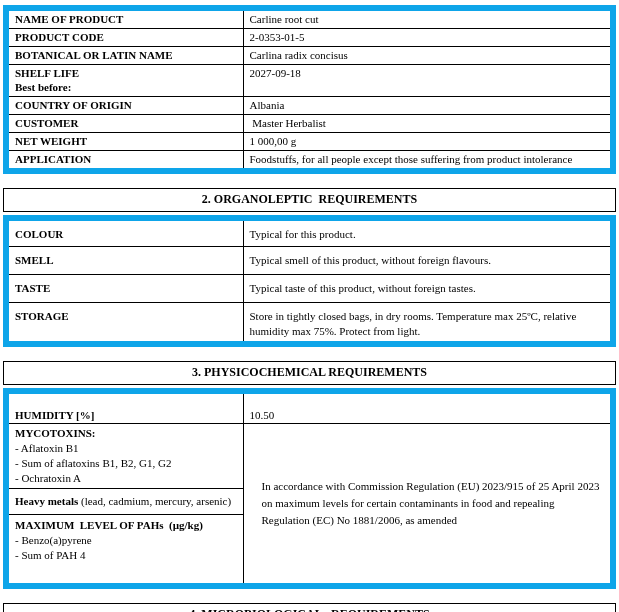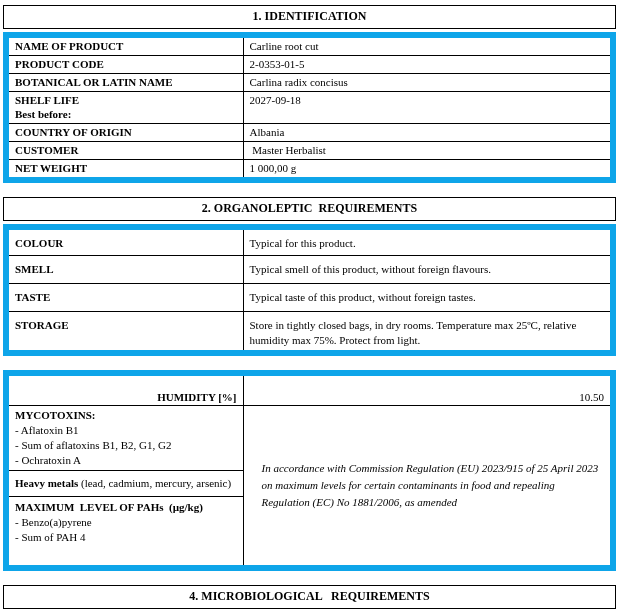--- a/index.html
+++ b/index.html
@@ -46,43 +46,41 @@
   
   .s1 td { height:13px; }
   .s1 tr.tall td { height:23px;margin-left:48px; }
   .label-line2 { margin-top:1px; }
 
   
   .s2 td { height:28px; padding-top:6px; box-sizing:border-box; line-height:15px; }
   .s2 tr.storage td { height:42px; }
 
   
-  .s3 td.plain { height:12px; padding-top:15px; padding-bottom:1px;text-align:right; }
+  .s3 td.plain { height:12px; padding-top:15px; padding-bottom:1px; }
   .s3 td.block { font-weight:normal; line-height:15px; }
   .s3 td.myco  { height:58px; padding-top:2px; }
   .s3 td.hm    { height:14px; padding-top:5px; padding-bottom:5px; }
   .s3 td.pahs  { height:45px; padding-top:3px; padding-bottom:20px; }
   .cell-heading { font-weight:bold; }
   span.cell-heading { font-weight:bold; }
   td.reg-cell {
     vertical-align:middle;
     font-weight:normal;
     line-height:17px;
     padding:0 10px 0 18px;
-    font-style:italic;
   }
 
   
   .s4 td { height:32px; padding-top:8px; box-sizing:border-box; }
 </style>
 </head>
 <body>
 
 <div class="section">
-  <div class="sec-header" data-bind="document.section1.title">1. IDENTIFICATION</div>
   <table class="body-table s1">
     <colgroup>
         <col class="c-label">
         <col>
       </colgroup>
     <tbody>
       <tr>
         <td class="label" data-bind="document.section1.rows.0.label">NAME OF PRODUCT</td>
         <td class="value" data-bind="document.section1.rows.0.value">Carline root cut</td>
       </tr>
@@ -106,20 +104,24 @@
         <td class="value" data-bind="document.section1.rows.5.value">Albania</td>
       </tr>
       <tr>
         <td class="label" data-bind="document.section1.rows.6.label">CUSTOMER</td>
         <td class="value" data-bind="document.section1.rows.6.value"> Master Herbalist</td>
       </tr>
       <tr>
         <td class="label" data-bind="document.section1.rows.7.label">NET WEIGHT</td>
         <td class="value" data-bind="document.section1.rows.7.value">1 000,00 g</td>
       </tr>
+      <tr>
+        <td class="label" data-bind="document.section1.rows.8.label">APPLICATION</td>
+        <td class="value" data-bind="document.section1.rows.8.value">Foodstuffs, for all people except those suffering from product intolerance</td>
+      </tr>
     </tbody>
   </table>
 </div>
 
 <div class="section">
   <div class="sec-header" data-bind="document.section2.title">2. ORGANOLEPTIC  REQUIREMENTS</div>
   <table class="body-table s2">
     <colgroup>
         <col class="c-label">
         <col>
@@ -139,20 +141,21 @@
       </tr>
       <tr class="storage">
         <td class="label" data-bind="document.section2.rows.3.label">STORAGE</td>
         <td class="value" data-bind="document.section2.rows.3.value">Store in tightly closed bags, in dry rooms. Temperature max 25ºC, relative humidity max 75%. Protect from light.</td>
       </tr>
     </tbody>
   </table>
 </div>
 
 <div class="section">
+  <div class="sec-header" data-bind="document.section3.title">3. PHYSICOCHEMICAL REQUIREMENTS</div>
   <table class="body-table s3">
     <colgroup>
         <col class="c-label">
         <col>
       </colgroup>
     <tbody>
       <tr>
         <td class="label plain" data-bind="document.section3.humidity.label">HUMIDITY [%]</td>
         <td class="value plain" data-bind="document.section3.humidity.value">10.50</td>
       </tr>

